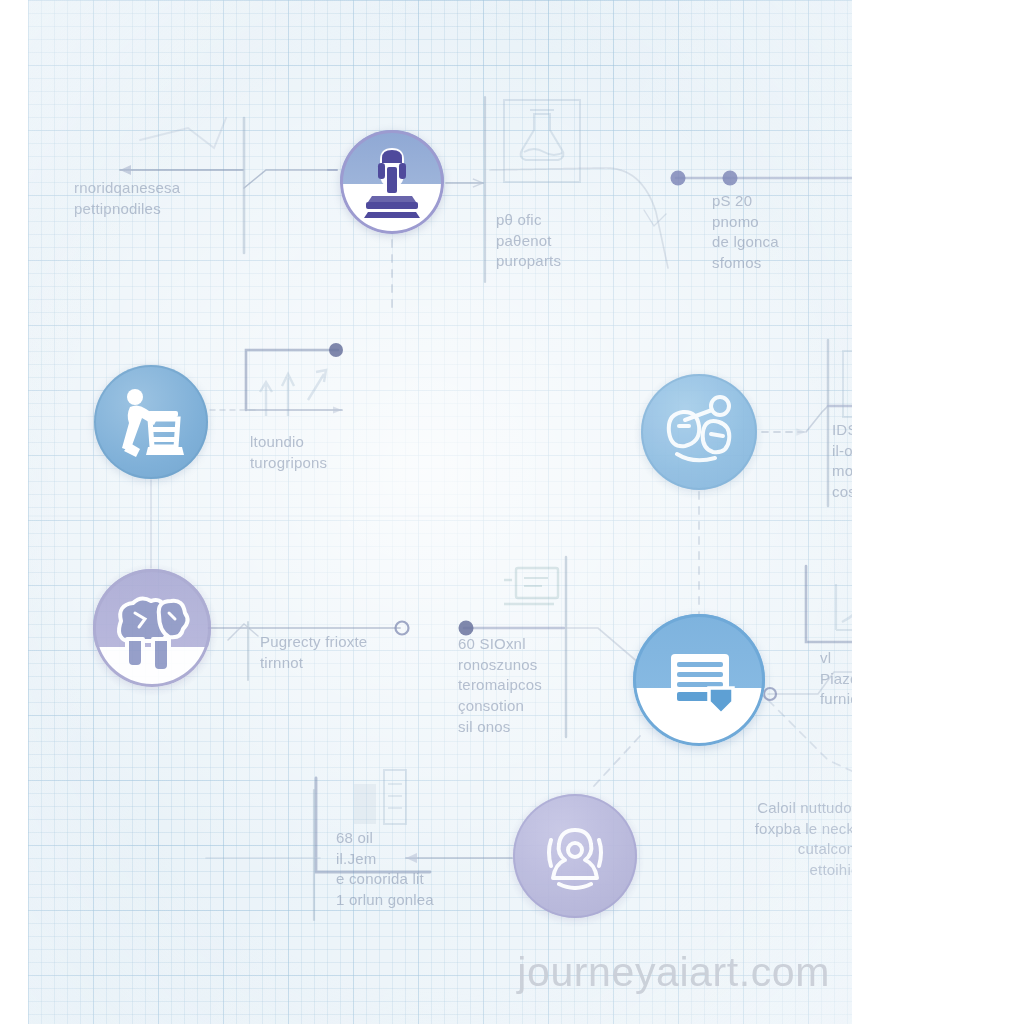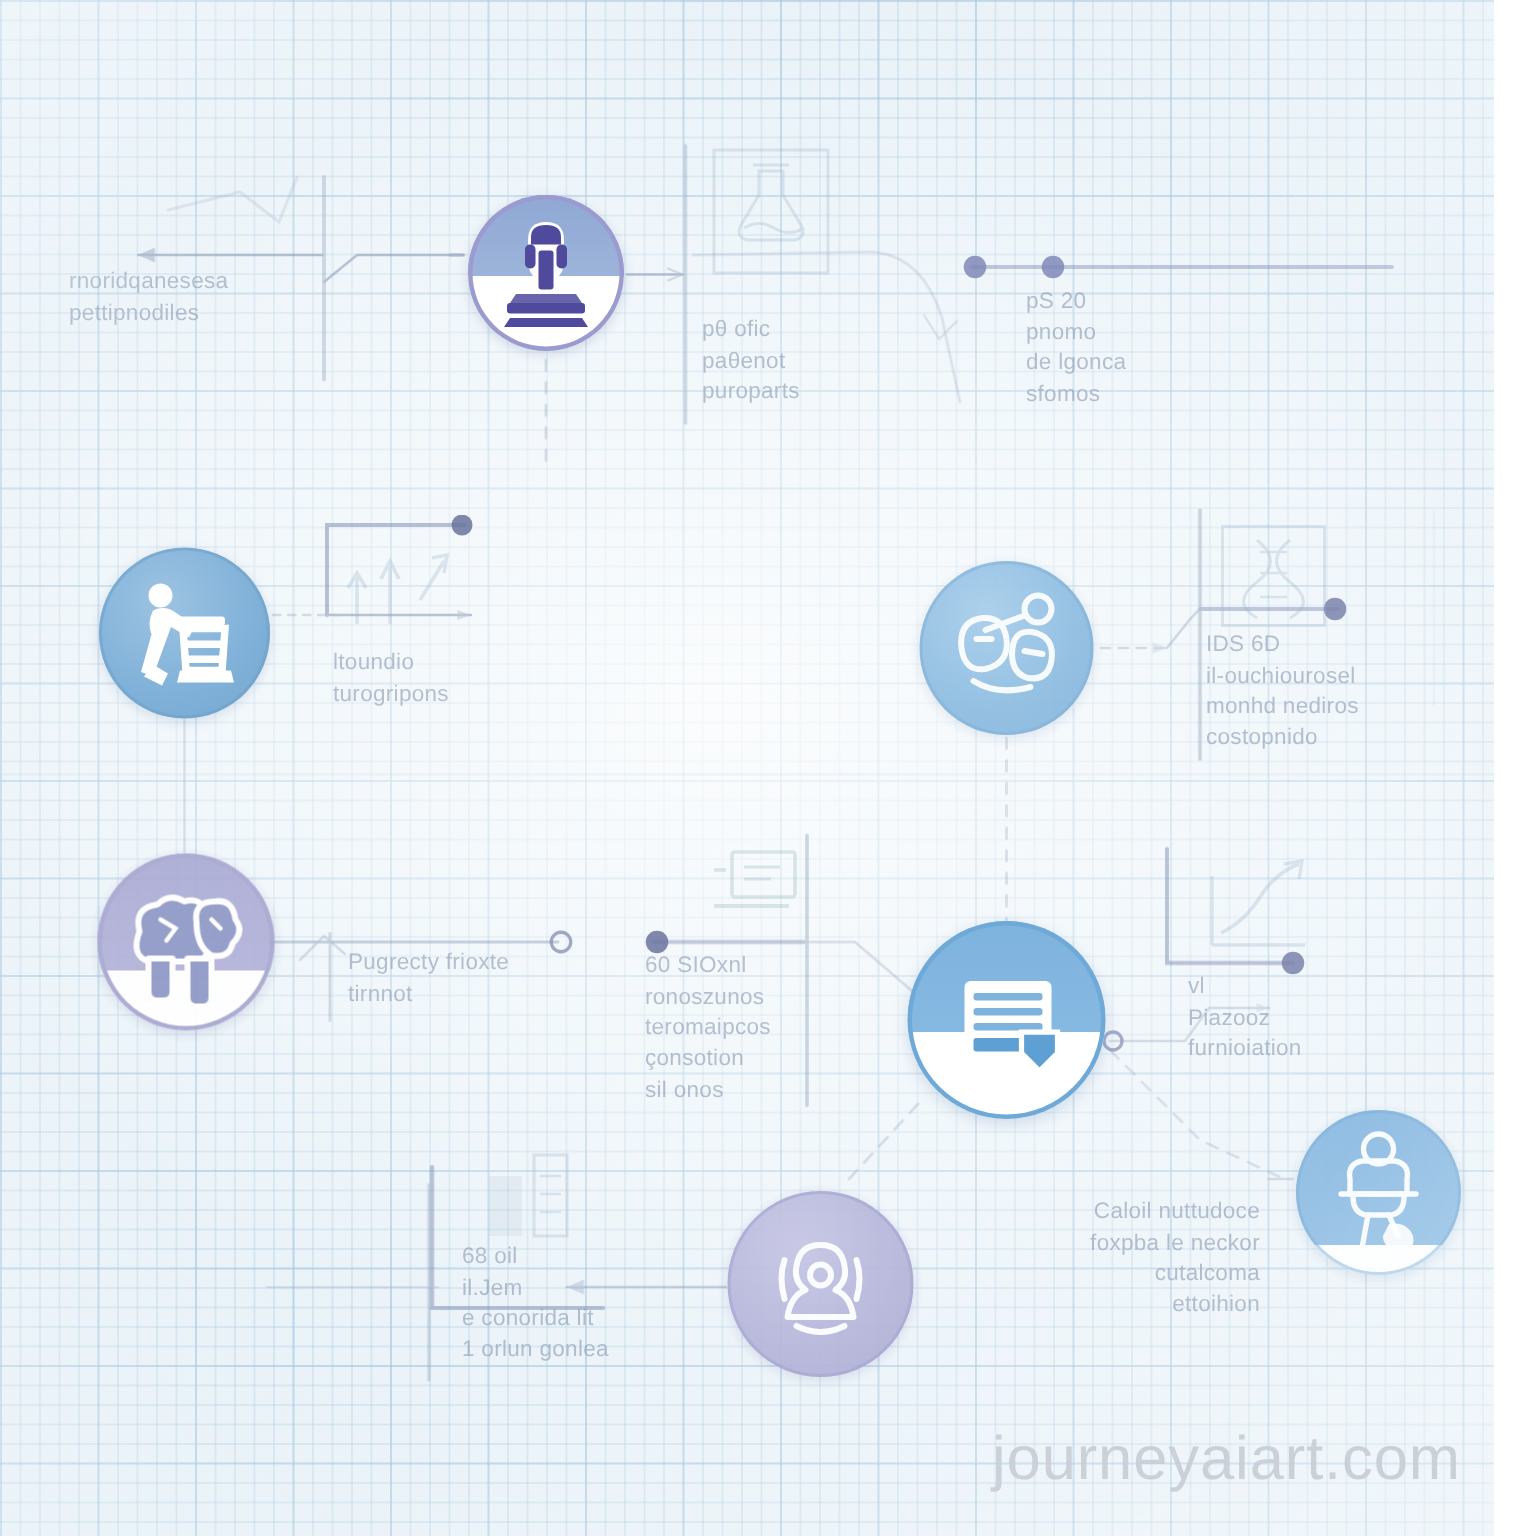--- a/index.html
+++ b/index.html
@@ -6,24 +6,25 @@
 
   html, body {
     width: 1024px;
     height: 1024px;
     overflow: hidden;
     font-family: "Liberation Sans", sans-serif;
   }
 
   #canvas {
     position: relative;
-    width: 996px;
+    width: 824px;
     height: 1024px;
     background: #e9f2f8;
     overflow: hidden;
+    margin-left: 28px;
   }
 
   
   #grid-fine, #grid-coarse, #grid-wash {
     position: absolute;
     inset: 0;
     pointer-events: none;
   }
   #grid-fine {
     background-image:

